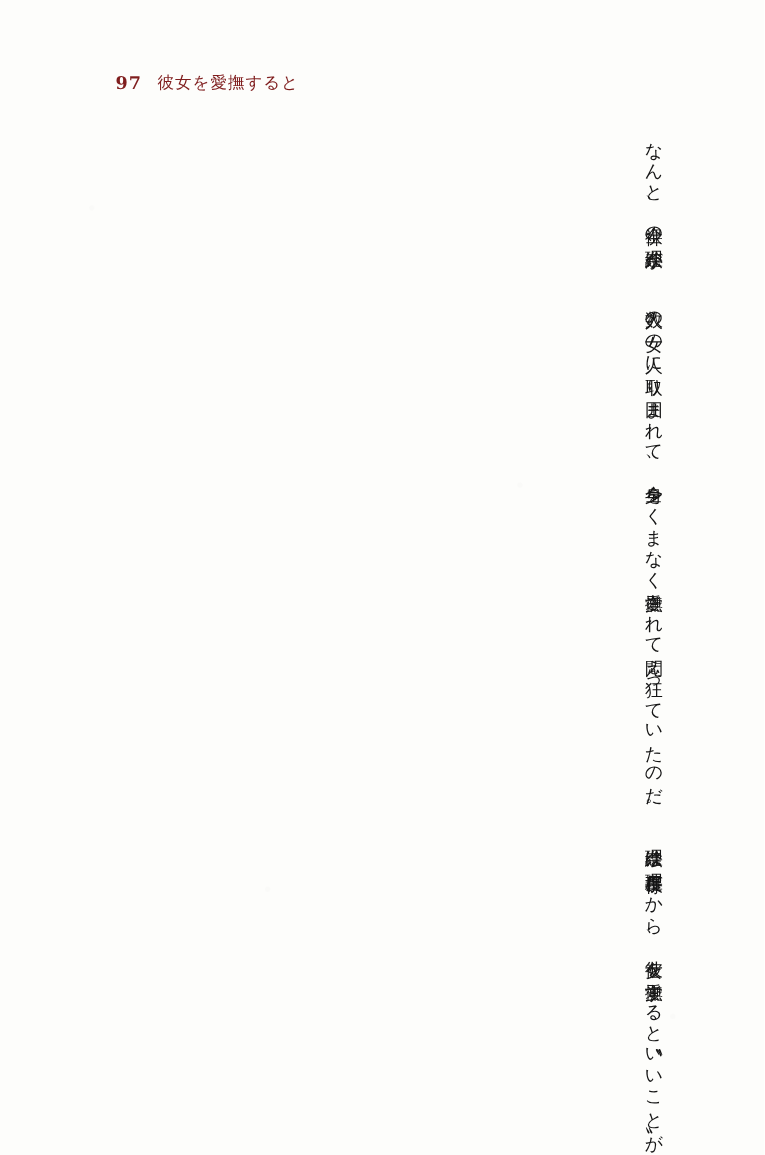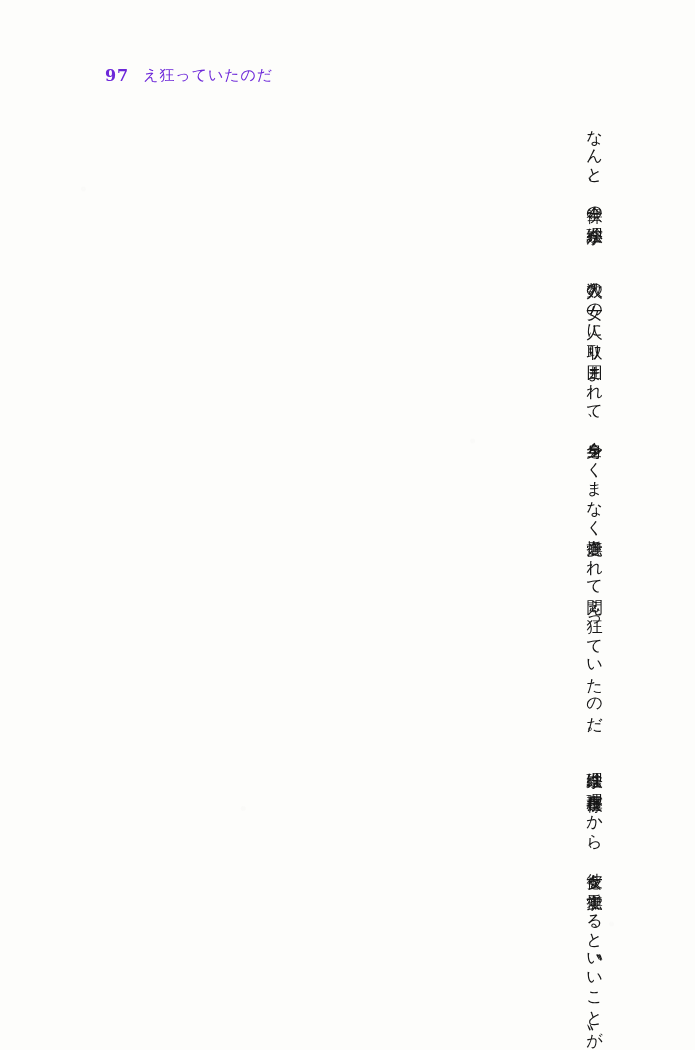--- a/index.html
+++ b/index.html
@@ -37,21 +37,21 @@
   .running-head {
     position: absolute;
     top: 66px;
     left: 105px;
     display: flex;
     align-items: flex-end;
     gap: 14px;
     font-family: "DejaVu Serif", "Liberation Serif", serif;
     font-size: 15.5px;
     letter-spacing: 0.06em;
-    color: #6d28d9;
+    color: #7f1d1d;
     white-space: nowrap;
   }
   .running-head .folio {
     font-weight: 700;
     font-size: 16px;
   }
   .running-head .chapter {
     font-weight: 400;
     font-size: 15px;
   }
@@ -88,21 +88,21 @@
     padding-top: 17px;
   }
 </style>
 </head>
 <body>
 
 <div class="page">
 
   <div class="running-head">
     <span class="folio">97</span>
-    <span class="chapter">え狂っていたのだ</span>
+    <span class="chapter">彼女を愛撫すると</span>
   </div>
 
   <div class="textblock" id="textblock">
       <div class="line">なんと、全裸の絵理奈が、　数人の女の人に取り囲まれて、全身をくまなく愛撫されて悶</div>
       <div class="line">え狂っていたのだ。</div>
       <div class="line indent">絵理奈は理事長様だから、彼女を愛撫すると〝いいこと〟が期待できるのかもしれない。</div>
     </div>
 
 </div>
 

